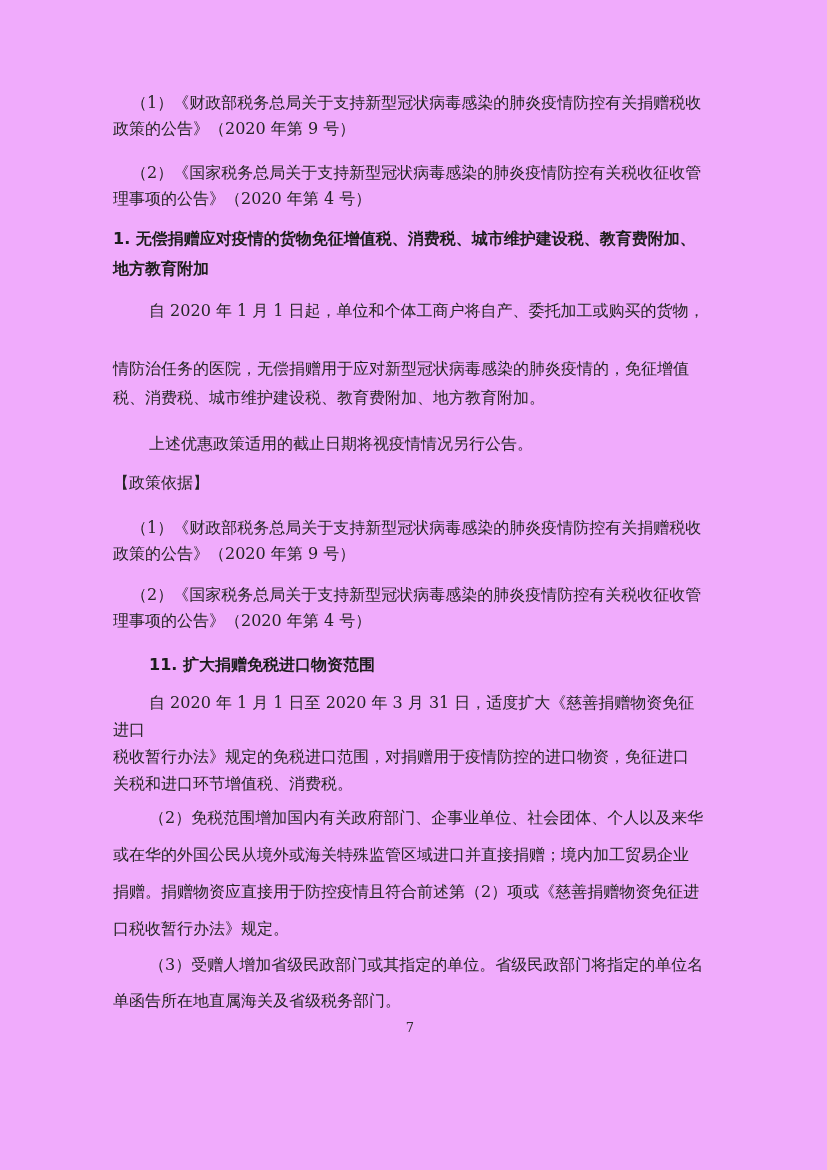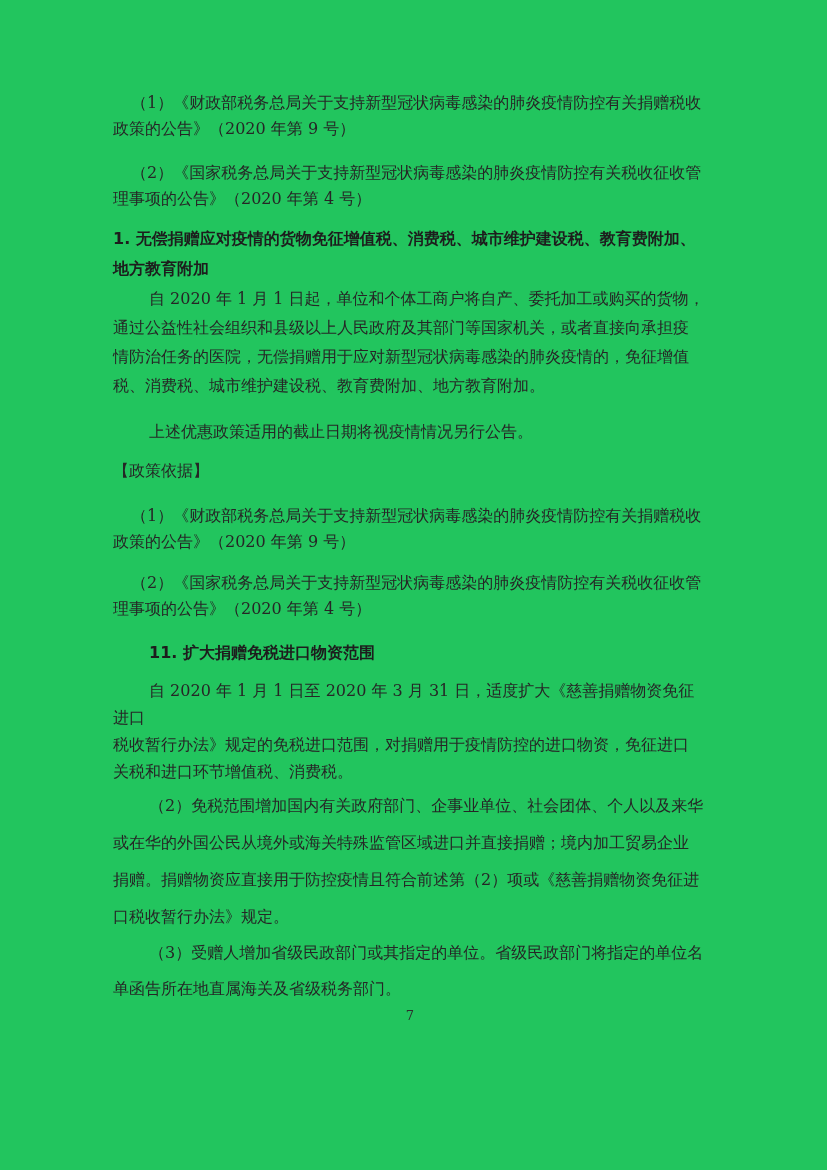--- a/index.html
+++ b/index.html
@@ -1,39 +1,39 @@
 <!DOCTYPE html>
 <html><head>
 <meta charset="utf-8">
 <style>
   html, body { margin: 0; padding: 0; background: #ffffff; }
   .page {
     position: relative;
     width: 827px;
     height: 1170px;
-    background: #22c55e;
+    background: #f0abfc;
     overflow: hidden;
     font-family: "DejaVu Serif", "Liberation Serif", serif;
     color: #262626;
     font-size: 16px;
   }
   .content {
     padding: 90px 120px 0 113px;
   }
   .content p { margin: 0; }
 
   .ref        { line-height: 26px; text-indent: 18px; }
   .heading    { font-family: "DejaVu Sans", "Liberation Sans", sans-serif;
                 font-weight: bold; color: #1d1d1d; }
   .body-para  { text-indent: 36px; }
 
   #b-ref1   { margin-top: 0; }
   #b-ref2   { margin-top: 18px; }
   #b-h10    { margin-top: 12px; line-height: 30px; }
-  #b-p10a   { line-height: 29px; }
+  #b-p10a   { margin-top: 12px; line-height: 29px; }
   #b-p10b   { margin-top: 19px; line-height: 26px; }
   #b-label  { margin-top: 13px; line-height: 26px; }
   #b-ref3   { margin-top: 19px; }
   #b-ref4   { margin-top: 15px; }
   #b-h11    { margin-top: 17px; line-height: 28px; text-indent: 36px; }
   #b-p11a   { margin-top: 10px; line-height: 27px; }
   #b-item1  { margin-top: 13px; line-height: 38px; }
   #b-item2  { margin-top: 2px;  line-height: 37px; }
   #b-item3  { margin-top: 0;    line-height: 36px; }
 
@@ -61,21 +61,21 @@
       <span>理事项的公告》（2020 年第 4 号）</span>
     </p>
 
     <p id="b-h10" class="heading">
       <span>1. 无偿捐赠应对疫情的货物免征增值税、消费税、城市维护建设税、教育费附加、</span><br>
       <span>地方教育附加</span>
     </p>
 
     <p id="b-p10a" class="body-para">
       <span>自 2020 年 1 月 1 日起，单位和个体工商户将自产、委托加工或购买的货物，</span><br>
-      <span>通过公益性社会组织和县级以上人民政府及其部门等国家机关，或者直接向承担疫</span><br>
+      <br>
       <span>情防治任务的医院，无偿捐赠用于应对新型冠状病毒感染的肺炎疫情的，免征增值</span><br>
       <span>税、消费税、城市维护建设税、教育费附加、地方教育附加。</span>
     </p>
 
     <p id="b-p10b" class="body-para">
       <span>上述优惠政策适用的截止日期将视疫情情况另行公告。</span>
     </p>
 
     <p id="b-label">
       <span>【政策依据】</span>

